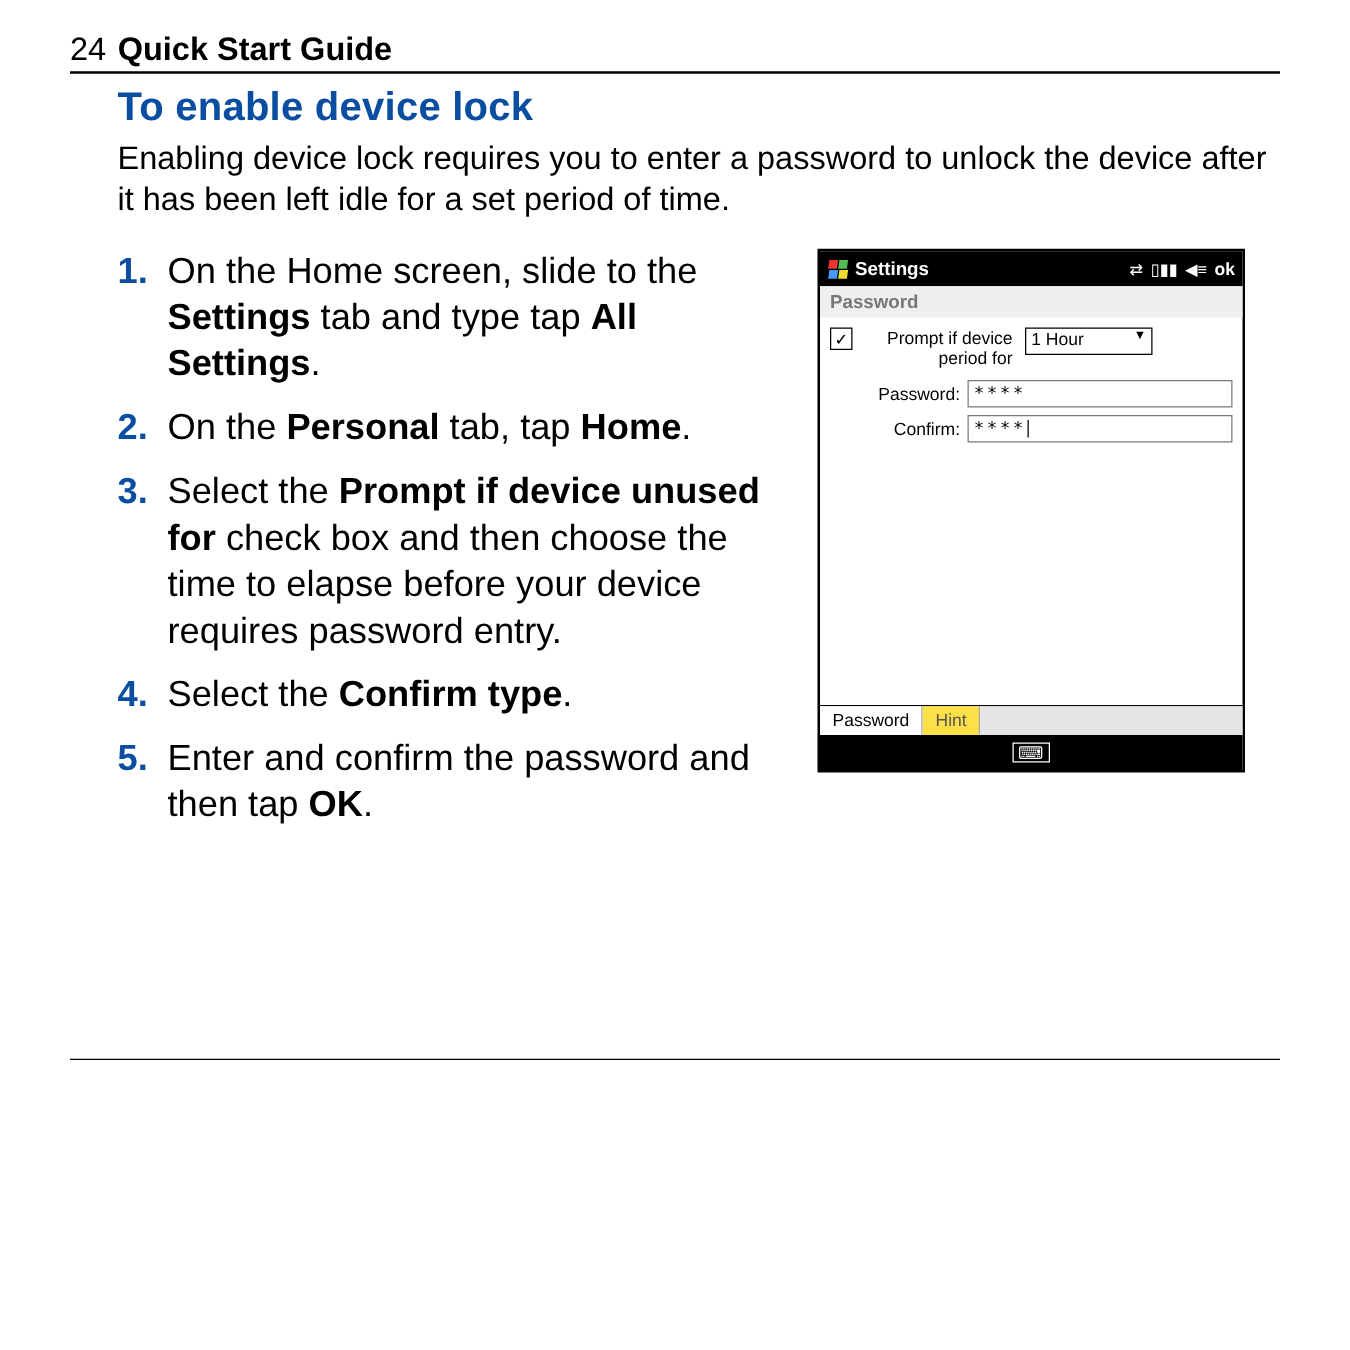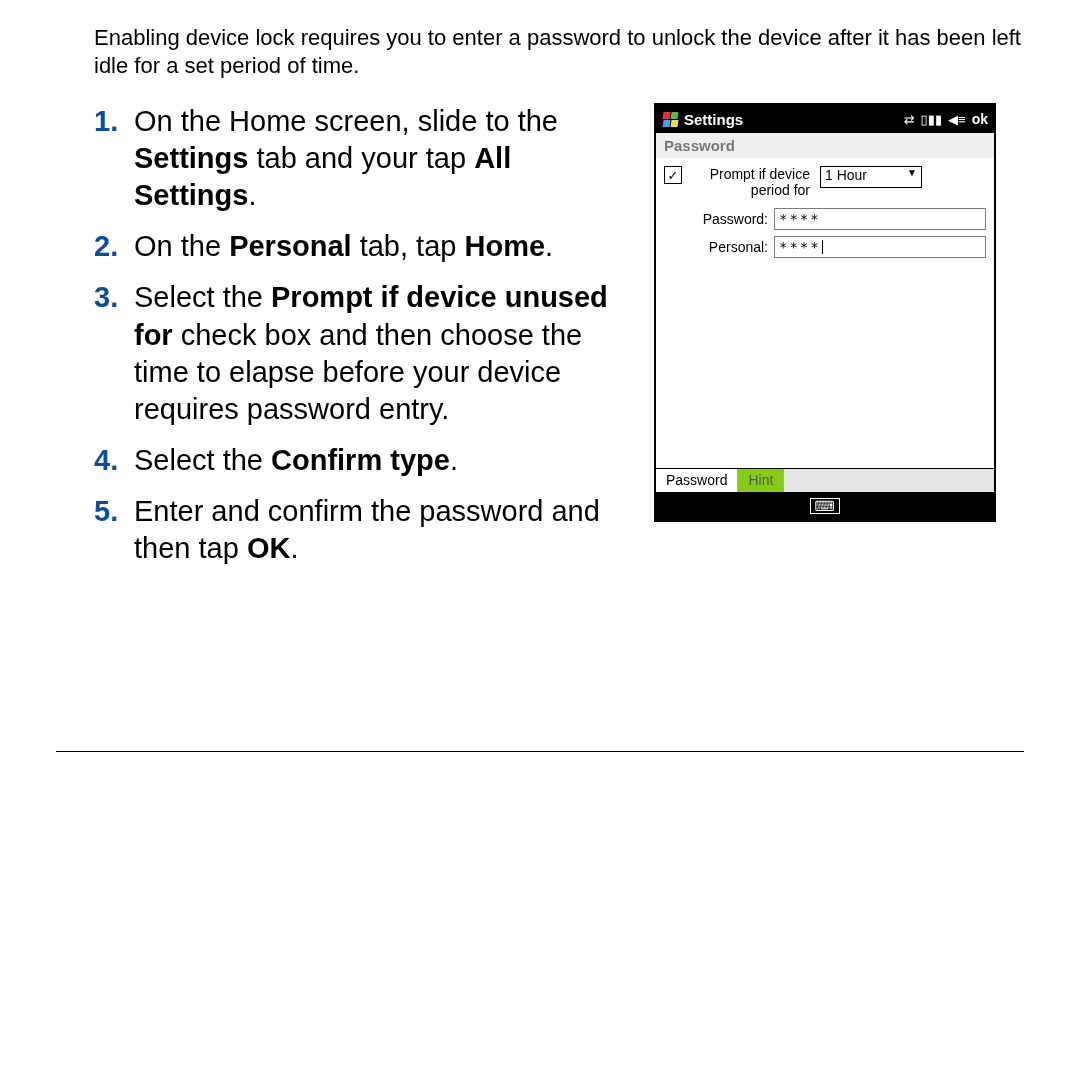--- a/index.html
+++ b/index.html
@@ -26,21 +26,21 @@
   .header-line .pnum { font-weight: 400; }
   .header-line .ptitle { font-weight: 700; margin-left: 2px; }
   .section-title {
     color: #0a4ea2;
     font-weight: 700;
     font-size: 32px;
     margin: 6px 0 6px 38px;
     letter-spacing: 0.2px;
   }
   .intro {
-    font-size: 22px;
+    font-size: 26px;
     line-height: 1.25;
     margin: 0 0 24px 38px;
     max-width: 960px;
   }
   .columns {
     display: flex;
     align-items: flex-start;
     gap: 30px;
     margin-left: 38px;
   }
@@ -190,21 +190,21 @@
     padding: 3px 10px 4px 10px;
     border-right: 1px solid #aaa;
   }
   .tab.active {
     background:#fff;
     border-top: none;
     font-weight: 400;
     position: relative;
   }
   .tab.inactive {
-    background:#84cc16;
+    background:#fde047;
     color:#555;
   }
   .tabbar .rest { flex:1; background:#e5e5e5; }
   .softbar {
     background:#000;
     height: 28px;
     display:flex;
     align-items:center;
     justify-content:center;
   }
@@ -214,28 +214,33 @@
   }
   .footer-line {
     border-top: 1.5px solid #000;
     margin-top: 170px;
   }
 </style>
 </head>
 <body>
 
 <div class="page">
-
+  <div class="header-line">
+    <span class="pnum">24</span>
+    <span class="ptitle">Quick Start Guide</span>
+  </div>
+
+  <div class="section-title">To enable device lock</div>
   <p class="intro">Enabling device lock requires you to enter a password to unlock the device after it has been left idle for a set period of time.</p>
 
   <div class="columns">
     <div class="steps">
       <ol class="step-list">
         <li>
-          <span>On the Home screen, slide to the </span><span class="b">Settings</span><span> tab and your tap </span><span class="b">All Settings</span><span>.</span>
+          <span>On the Home screen, slide to the </span><span class="b">Settings</span><span> tab and type tap </span><span class="b">All Settings</span><span>.</span>
         </li>
         <li>
           <span>On the </span><span class="b">Personal</span><span> tab, tap </span><span class="b">Home</span><span>.</span>
         </li>
         <li>
           <span>Select the </span><span class="b">Prompt if device unused for</span><span> check box and then choose the time to elapse before your device requires password entry.</span>
         </li>
         <li>
           <span>Select the </span><span class="b">Confirm type</span><span>.</span>
         </li>
@@ -275,21 +280,21 @@
             <span class="dd-arrow">▼</span>
           </div>
         </div>
         <div class="form-row">
           <div class="lbl">Password:</div>
           <div class="txt">
             <span>****</span>
           </div>
         </div>
         <div class="form-row">
-          <div class="lbl">Personal:</div>
+          <div class="lbl">Confirm:</div>
           <div class="txt">
             <span>****</span>
               <span class="cursor"></span>
           </div>
         </div>
       </div>
       <div class="tabbar">
         <div class="tab active">Password</div>
         <div class="tab inactive">Hint</div>
         <div class="rest"></div>

